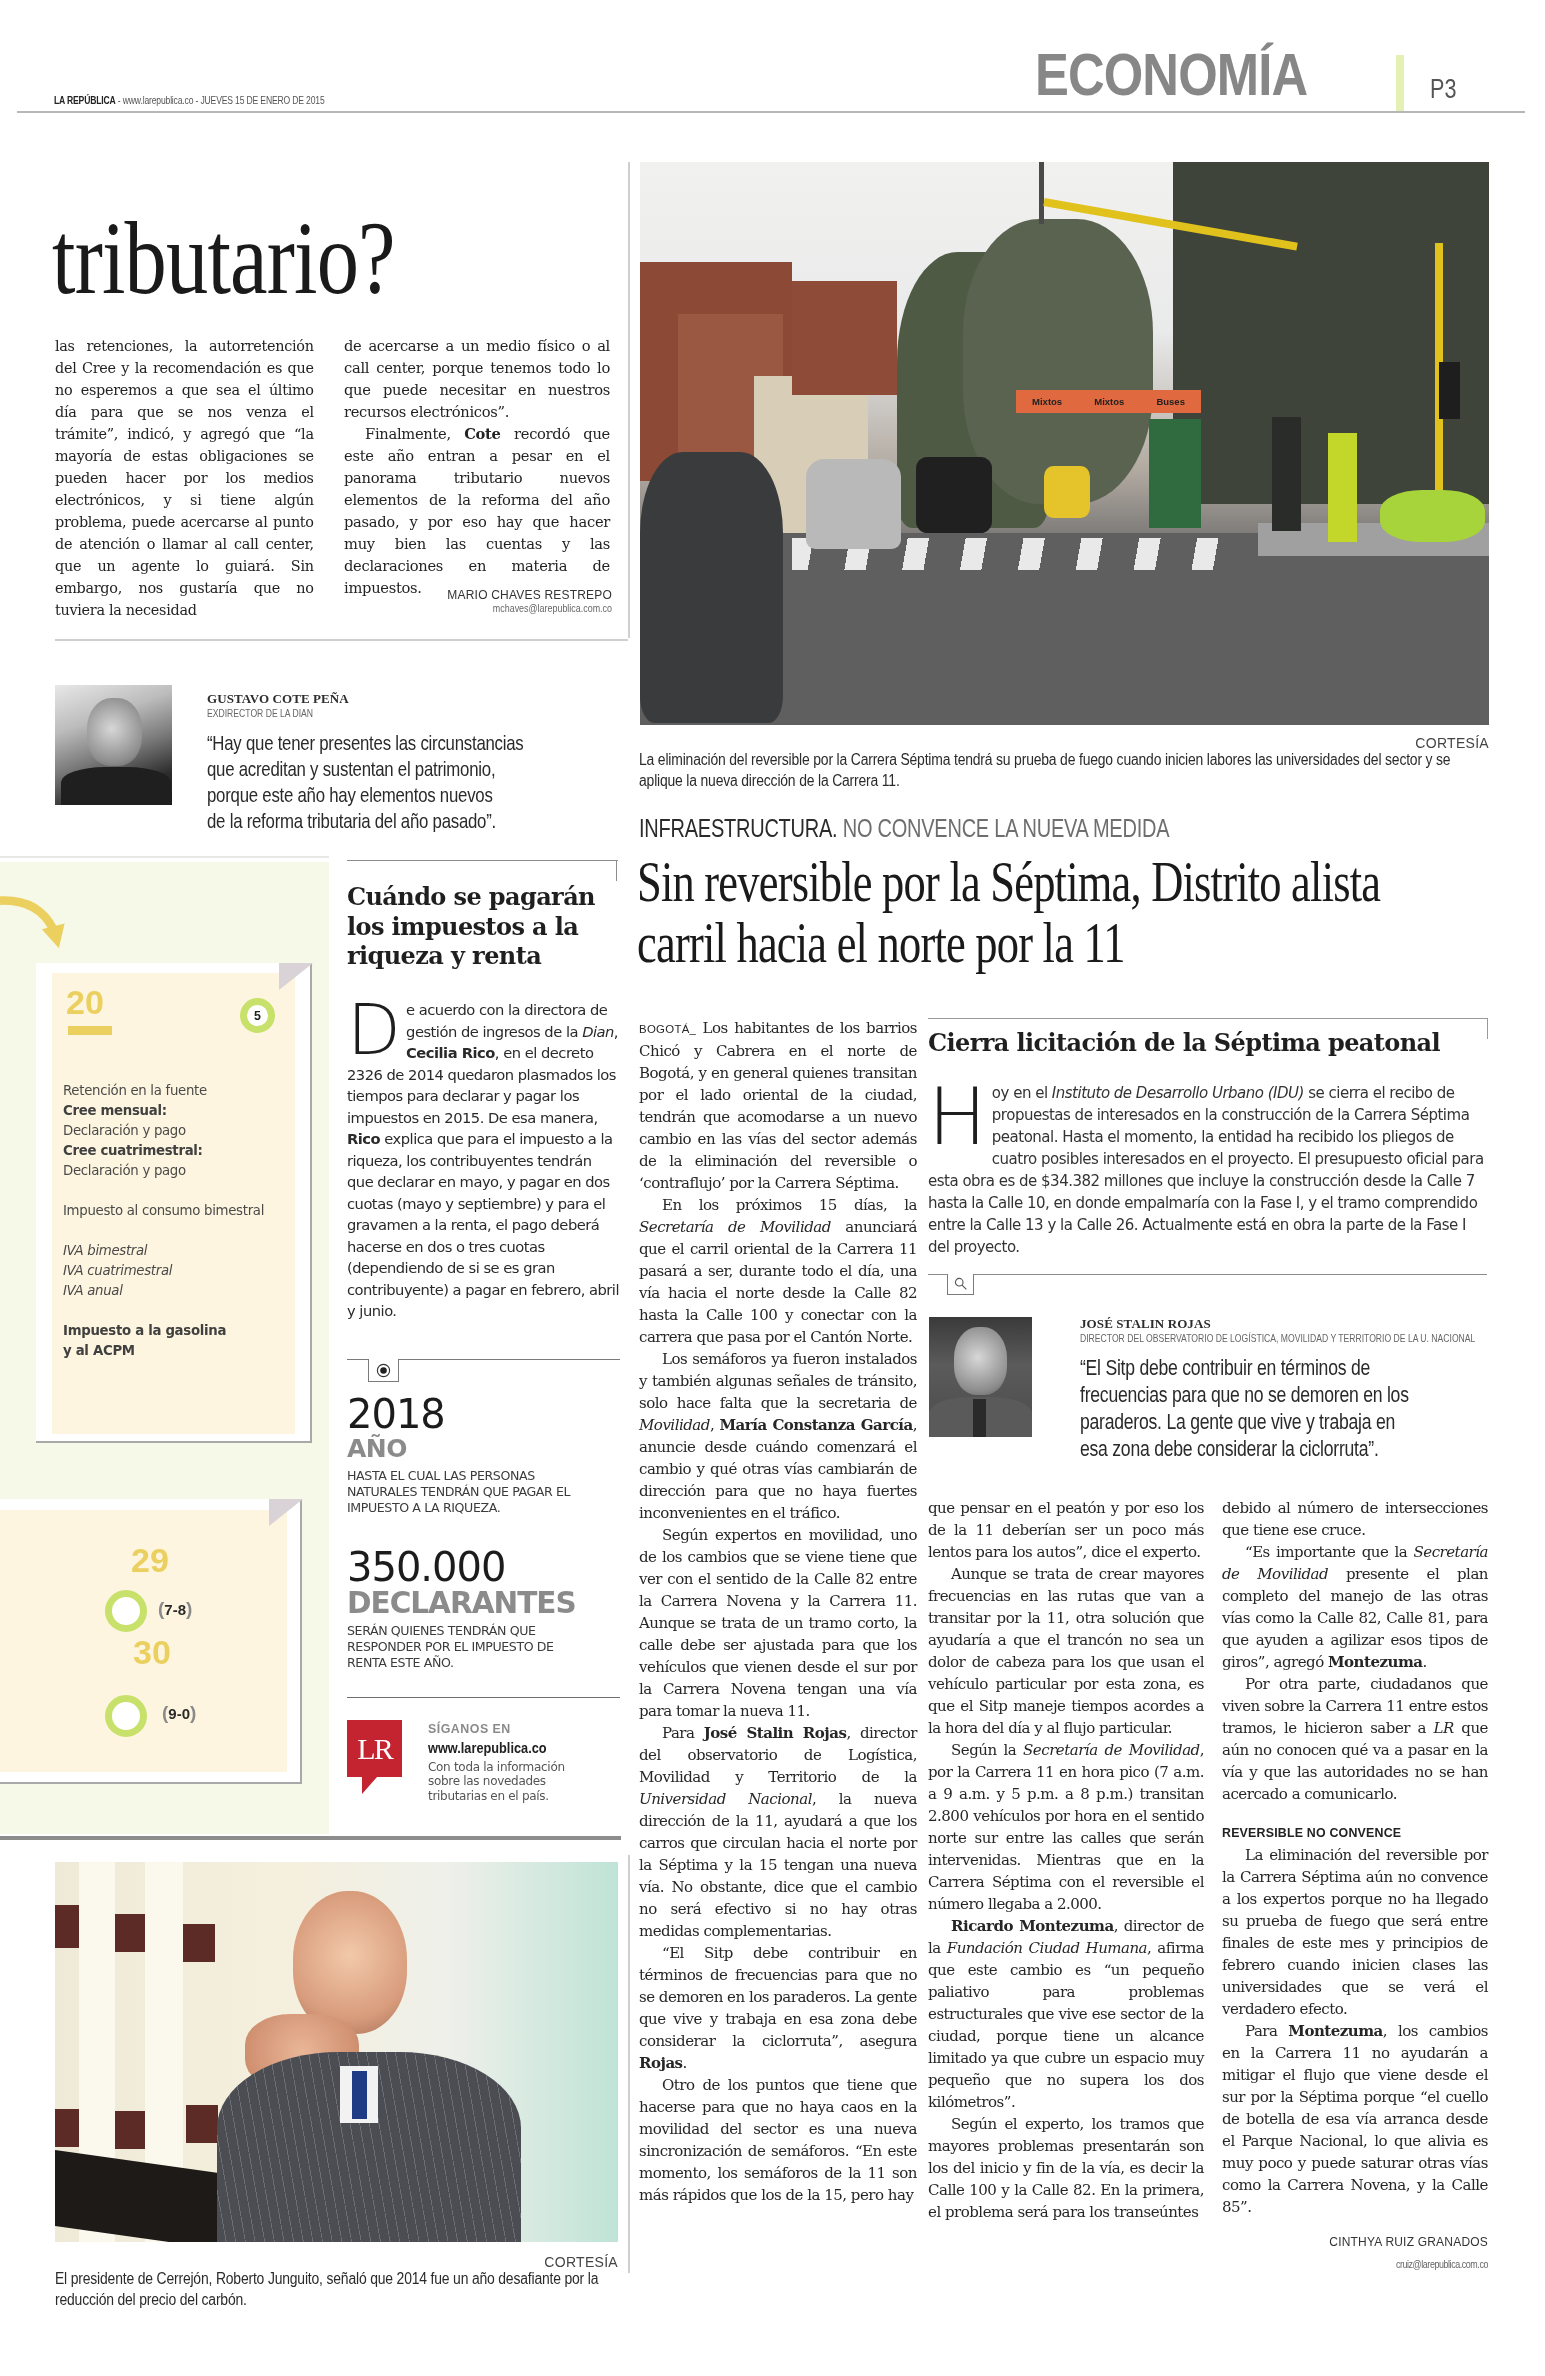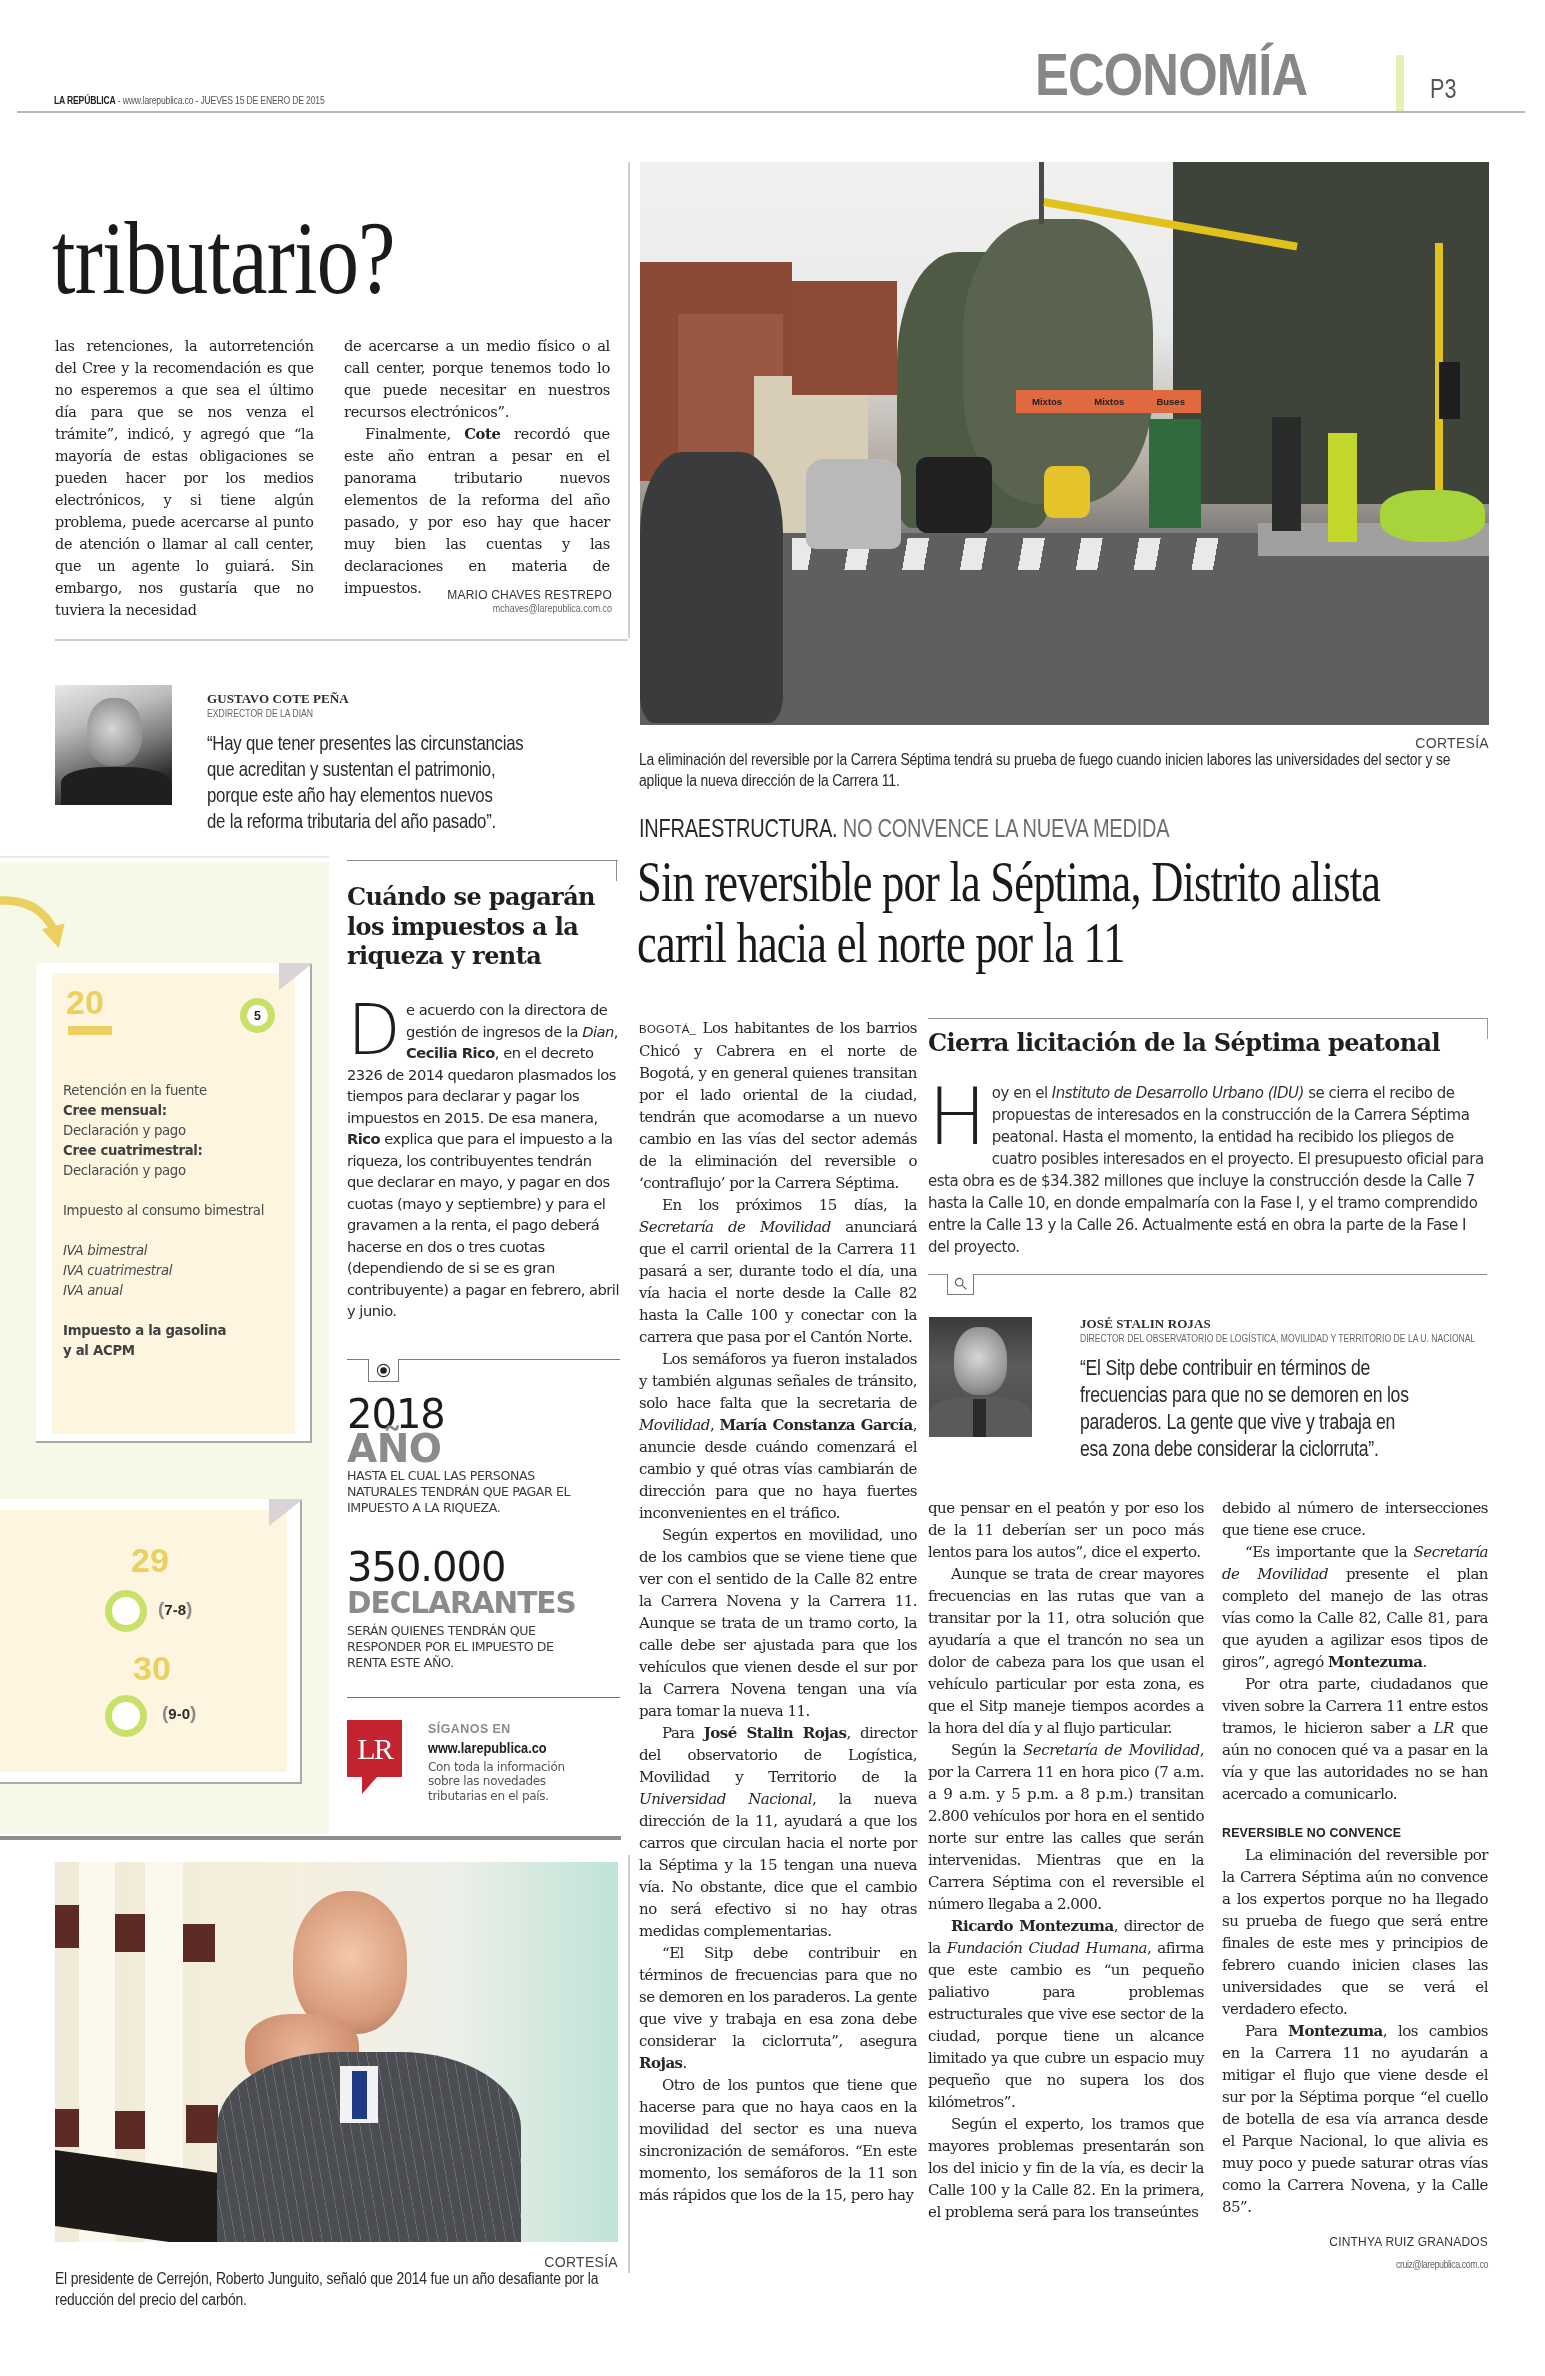--- a/index.html
+++ b/index.html
@@ -165,21 +165,21 @@
     <div class="b">y al ACPM</div>
   </div>
 </div>
 
 <div class="abs card" style="left:0; top:1499px; width:302px; height:285px;">
   <div class="card-inner" style="left:0; top:11.4px; width:287px; height:262px;"></div>
   <div class="card-fold" style="right:-2.9px; top:0;"></div>
   <div class="abs num-yellow" style="left:131px; top:44px;">29</div>
   <div class="abs ring" style="left:105px; top:91px; width:42px; height:42px;"></div>
   <div class="abs paren" style="left:158px; top:99px;"><span class="p">(</span><span>7-8</span><span class="p">)</span></div>
-  <div class="abs num-yellow" style="left:133px; top:152px;">30</div>
+  <div class="abs num-yellow" style="left:133px; top:136px;">30</div>
   <div class="abs ring" style="left:105px; top:196px; width:42px; height:42px;"></div>
   <div class="abs paren" style="left:162px; top:203px;"><span class="p">(</span><span>9-0</span><span class="p">)</span></div>
 </div>
 <div class="abs" style="left:0; top:1836px; width:329px; height:3.8px; background:#8d8d8d;"></div>
 
 <div class="abs hrule" style="left:347px; top:860px; width:271px; background:#8c8c8c; height:1.4px;"></div>
 <div class="abs vrule" style="left:616px; top:860px; height:21px; background:#8c8c8c; width:1.4px;"></div>
 <div class="abs h-bold-serif h-mid">Cuándo se pagarán los impuestos a la riqueza y renta</div>
 <div class="abs sans-body mid-body">
   <span class="dropcap">D</span><span>e acuerdo con la directora de gestión de ingresos de la </span><i>Dian</i><span>, </span><b>Cecilia Rico</b><span>, en el decreto 2326 de 2014 quedaron plasmados los tiempos para declarar y pagar los impuestos en 2015. De esa manera, </span><b>Rico</b><span> explica que para el impuesto a la riqueza, los contribuyentes tendrán que declarar en mayo, y pagar en dos cuotas (mayo y septiembre) y para el gravamen a la renta, el pago deberá hacerse en dos o tres cuotas (dependiendo de si se es gran contribuyente) a pagar en febrero, abril y junio.</span>
@@ -187,21 +187,21 @@
 
 <div class="abs hrule" style="left:347px; top:1359px; width:273px; background:#7a7a7a; height:1.4px;"></div>
 <div class="abs tabbox" style="left:368px; top:1359px; width:31px; height:23px;">
   <svg width="15" height="15" viewBox="0 0 16 16">
       <circle cx="8" cy="8" r="6.5" stroke="#333" stroke-width="1.2" fill="none"></circle>
       <circle cx="8" cy="8" r="3.5" fill="#222"></circle>
     </svg>
 </div>
 <div class="abs" style="left:347px; top:1394px; width:276px;">
   <div class="stat-num" style="font-size:40px; line-height:40px;">2018</div>
-  <div class="stat-label" style="font-size:39px; line-height:30px;">AÑO</div>
+  <div class="stat-label" style="font-size:25px; line-height:30px;">AÑO</div>
   <div class="stat-desc" style="margin-top:3.8px; width:257px;">HASTA EL CUAL LAS PERSONAS NATURALES TENDRÁN QUE PAGAR EL IMPUESTO A LA RIQUEZA.</div>
 </div>
 <div class="abs" style="left:347px; top:1547px; width:276px;">
   <div class="stat-num" style="font-size:40px; line-height:40px;">350.000</div>
   <div class="stat-label" style="font-size:29.5px; line-height:32px; letter-spacing:-1px;">DECLARANTES</div>
   <div class="stat-desc" style="margin-top:3.8px; width:238px;">SERÁN QUIENES TENDRÁN QUE RESPONDER POR EL IMPUESTO DE RENTA ESTE AÑO.</div>
 </div>
 <div class="abs hrule" style="left:347px; top:1697px; width:273px; background:#6f6f6f; height:1.4px;"></div>
 <div class="abs" style="left:347px; top:1720px;">
   <div class="lr-logo">LR</div>

